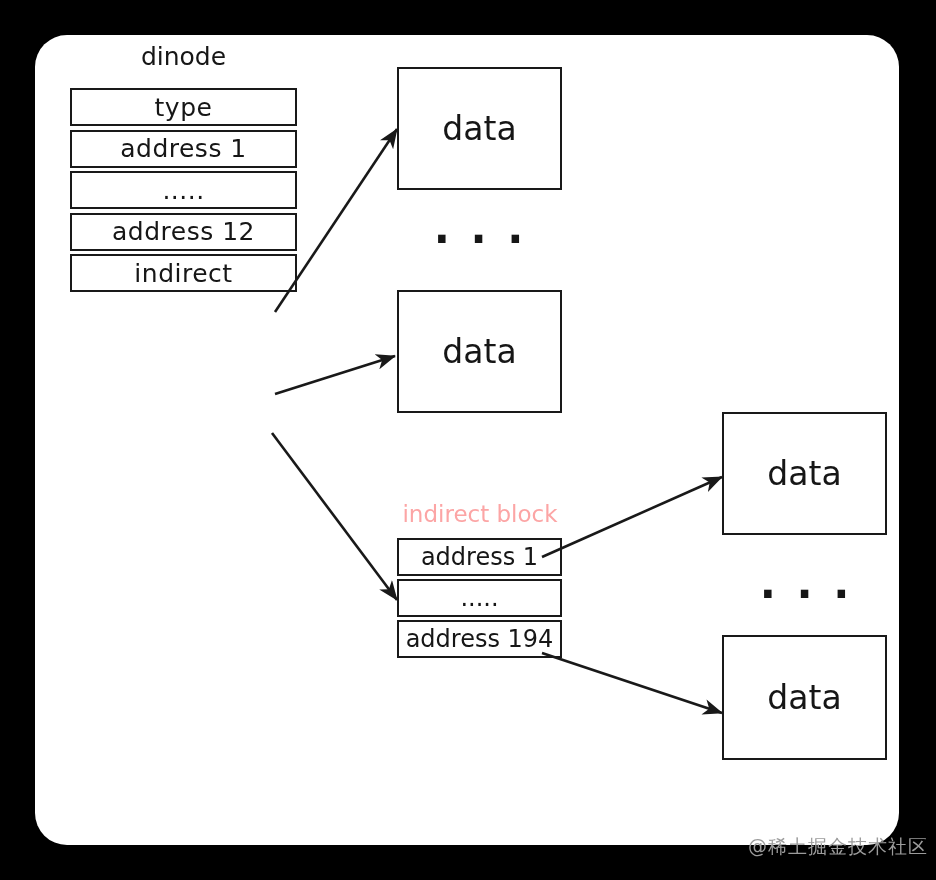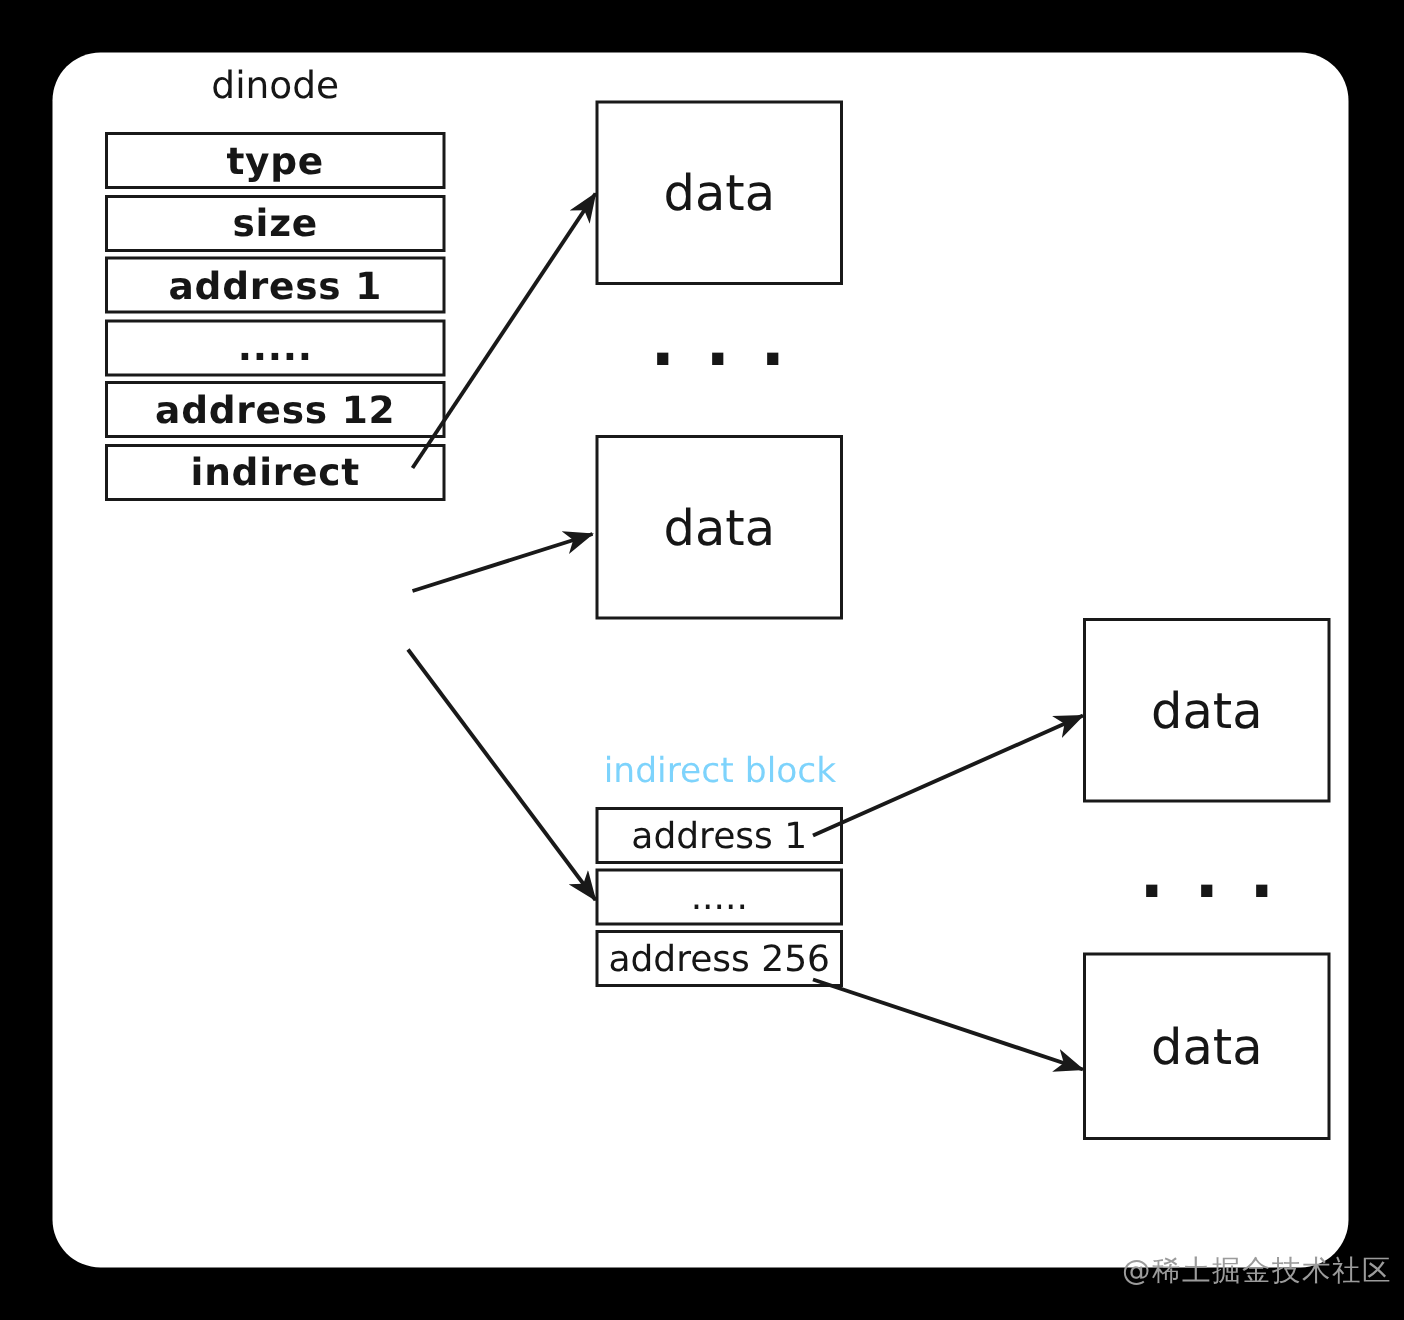--- a/index.html
+++ b/index.html
@@ -17,21 +17,21 @@
     background:#ffffff;
     border-radius:32px;
   }
   .stage{position:absolute;left:12px;top:0;width:936px;height:776px;}
 
   .dinode-label{
     position:absolute;left:58px;top:42px;width:227px;
     text-align:center;font-size:25px;color:#161616;
   }
   .dinode-table{
-    position:absolute;left:58px;top:88px;width:227px;font-weight:bold;
+    position:absolute;left:58px;top:88px;width:227px;
   }
   .dnrow{
     box-sizing:border-box;
     height:38px;margin-bottom:3.5px;
     border:2.5px solid #191919;
     display:flex;align-items:center;justify-content:center;
     font-size:25px;background:#ffffff;
     letter-spacing:0.5px;
   }
   .dnrow:last-child{margin-bottom:16px;}
@@ -52,21 +52,21 @@
     position:absolute;width:80px;height:50px;
     font-family:"DejaVu Sans Mono","Liberation Mono",monospace;
     font-weight:bold;font-size:46px;line-height:46px;
     letter-spacing:9px;text-align:center;color:#161616;
   }
   .ell-1{left:416px;top:204px;}
   .ell-2{left:742px;top:559px;}
 
   .indirect-label{
     position:absolute;left:383px;top:501px;width:170px;
-    text-align:center;font-size:23px;white-space:nowrap;color:#7dd3fc;
+    text-align:center;font-size:23px;white-space:nowrap;color:#fca5a5;
   }
   .indirect-table{
     position:absolute;left:385px;top:538px;width:165px;
   }
   .inrow{
     box-sizing:border-box;
     height:38px;margin-bottom:3px;
     border:2.5px solid #191919;
     display:flex;align-items:center;justify-content:center;
     font-size:24px;background:#ffffff;
@@ -93,39 +93,38 @@
 <body>
 
 <div class="panel"></div>
 
 <div class="stage">
 
   <div class="dinode-label">dinode</div>
 
   <div class="dinode-table">
     <div class="dnrow">type</div>
-    <div class="dnrow">size</div>
     <div class="dnrow">address 1</div>
     <div class="dnrow">.....</div>
     <div class="dnrow">address 12</div>
     <div class="dnrow">indirect</div>
   </div>
 
   <div class="databox box-data-1">data</div>
 
   <div class="ellipsis ell-1">...</div>
 
   <div class="databox box-data-2">data</div>
 
   <div class="indirect-label">indirect block</div>
 
   <div class="indirect-table">
     <div class="inrow">address 1</div>
     <div class="inrow">.....</div>
-    <div class="inrow">address 256</div>
+    <div class="inrow">address 194</div>
   </div>
 
   <div class="databox box-data-3">data</div>
 
   <div class="ellipsis ell-2">...</div>
 
   <div class="databox box-data-4">data</div>
 
   <svg class="arrows" width="936" height="880" viewBox="0 0 936 880">
     <defs>

